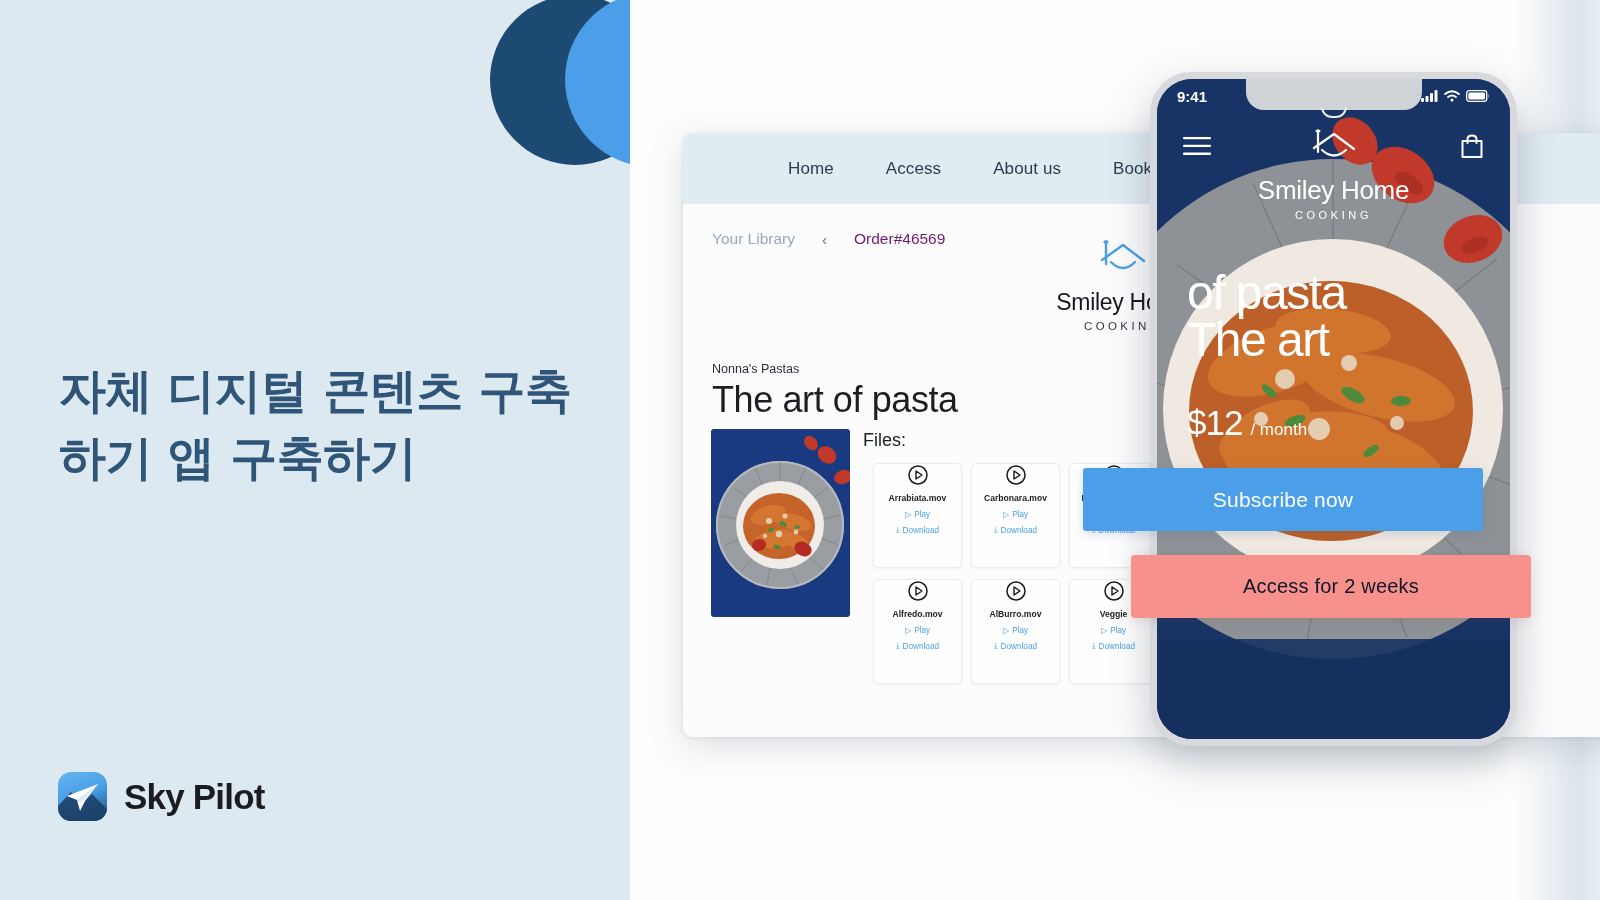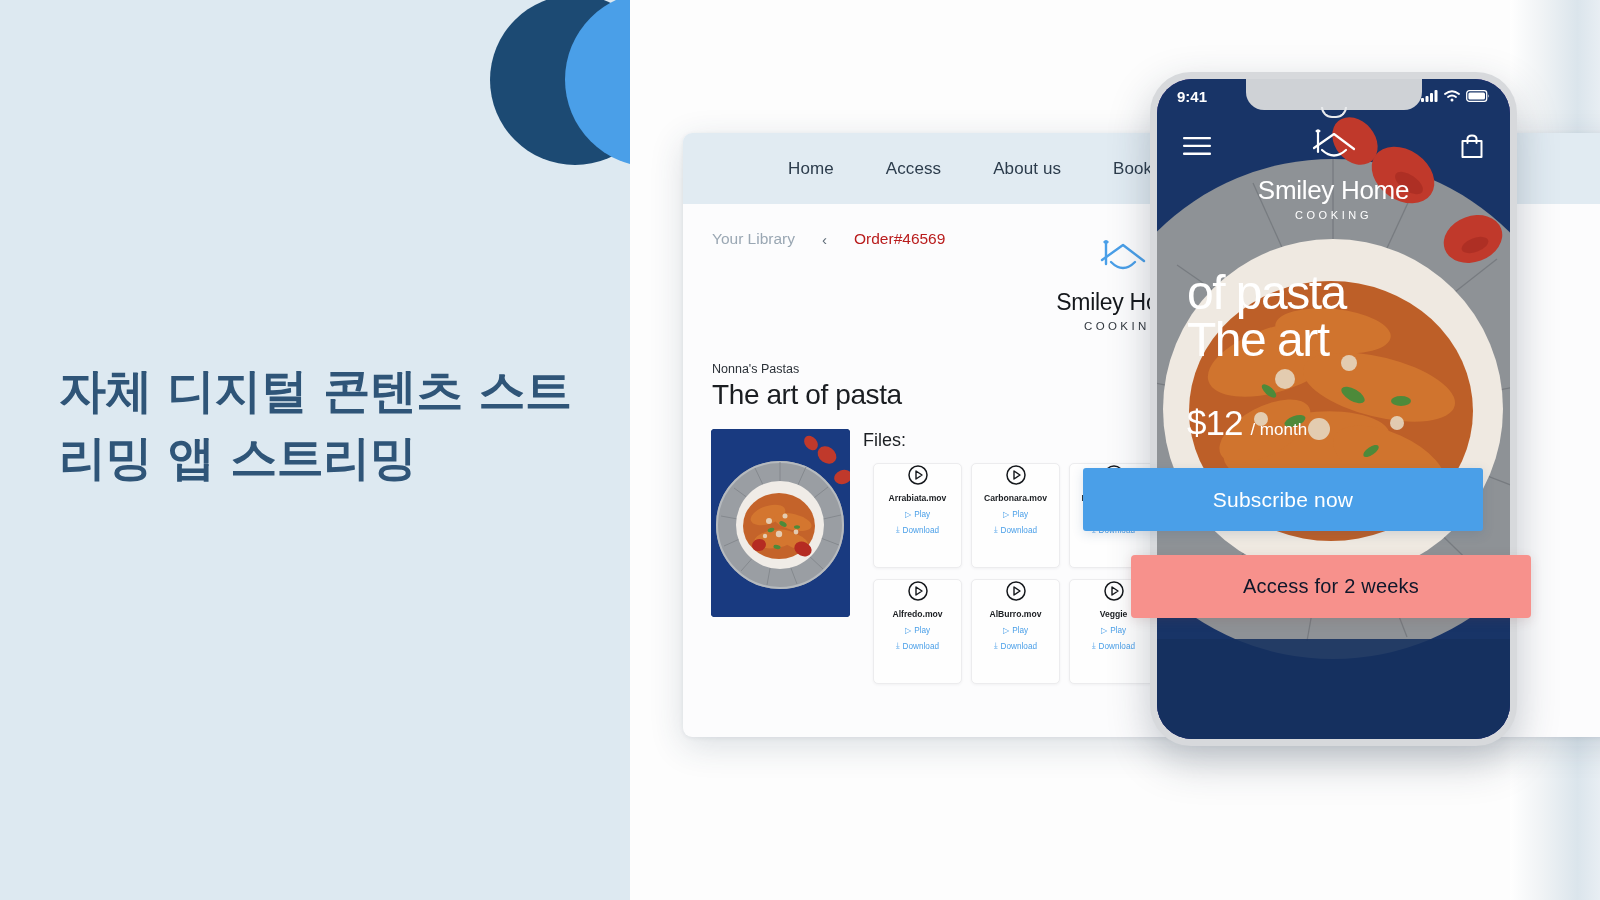--- a/index.html
+++ b/index.html
@@ -62,30 +62,30 @@
   }
   .nav-link {
     font-size:17px; color:#2c3c4c; letter-spacing:.1px; white-space:nowrap;
   }
   #breadcrumb {
     display:flex; align-items:center; gap:27px;
     padding:26px 0 0 29px; font-size:15.5px;
   }
   #crumb-root { color:#9aa7b3; }
   #crumb-chevron { color:#5e6b77; font-size:15px; }
-  #crumb-current { color:#b91c1c; }
+  #crumb-current { color:#701a75; }
 
   #brand-block {
     position:absolute; left:330px; top:105px; width:220px; text-align:center;
   }
   #brand-name { font-size:23px; color:#15181c; letter-spacing:-.3px; margin-top:5px; }
   #brand-sub  { font-size:11.5px; color:#32383f; letter-spacing:3.4px; margin-top:4px; }
 
   #course-cat { position:absolute; left:29px; top:229px; font-size:12.5px; color:#2b3138; }
-  #course-title { position:absolute; left:29px; top:246px; font-size:28px; color:#1b1e22; letter-spacing:-.4px; }
+  #course-title { position:absolute; left:29px; top:246px; font-size:36px; color:#1b1e22; letter-spacing:-.4px; }
 
   #thumb {
     position:absolute; left:28px; top:296px; width:139px; height:188px;
     border-radius:4px; overflow:hidden; background:#10306b;
   }
   #files-label { position:absolute; left:180px; top:297px; font-size:18px; color:#1b1e22; }
 
   #files-grid {
     position:absolute; left:190px; top:330px;
     display:grid; grid-template-columns:repeat(3,89px); gap:11px 9px;
@@ -164,22 +164,32 @@
     box-shadow:0 3px 12px rgba(120,60,60,.14);
   }
 </style>
 </head>
 <body>
 
 <div id="left-panel">
   <div class="deco-circle" id="deco-navy"></div>
   <div class="deco-circle" id="deco-blue"></div>
 
-  <div id="headline">자체 디지털 콘텐츠 스트리밍 앱 스트리밍</div>
-
+  <div id="headline">자체 디지털 콘텐츠 구축하기 앱 구축하기</div>
+
+  <div id="logo-lockup">
+    <div id="logo-mark">
+      <svg width="49" height="49" viewBox="0 0 49 49">
+        <path d="M0 34 L13 20 L24 31 L34 22 L49 37 L49 49 L0 49 Z" fill="#1a3d63" opacity="0.85"></path>
+        <path d="M40 12 L9 24 L19 28 L22 39 L27 29 L40 12 Z" fill="#ffffff"></path>
+        <path d="M19 28 L40 12 L22 31 Z" fill="#dbe7f2"></path>
+      </svg>
+    </div>
+    <div id="logo-text">Sky Pilot</div>
+  </div>
 </div>
 
 <div id="right-stage">
   <div id="right-gradient"></div>
 
   <div id="web-app">
 
     <div id="web-nav">
       <span class="nav-link">Home</span>
       <span class="nav-link">Access</span>

